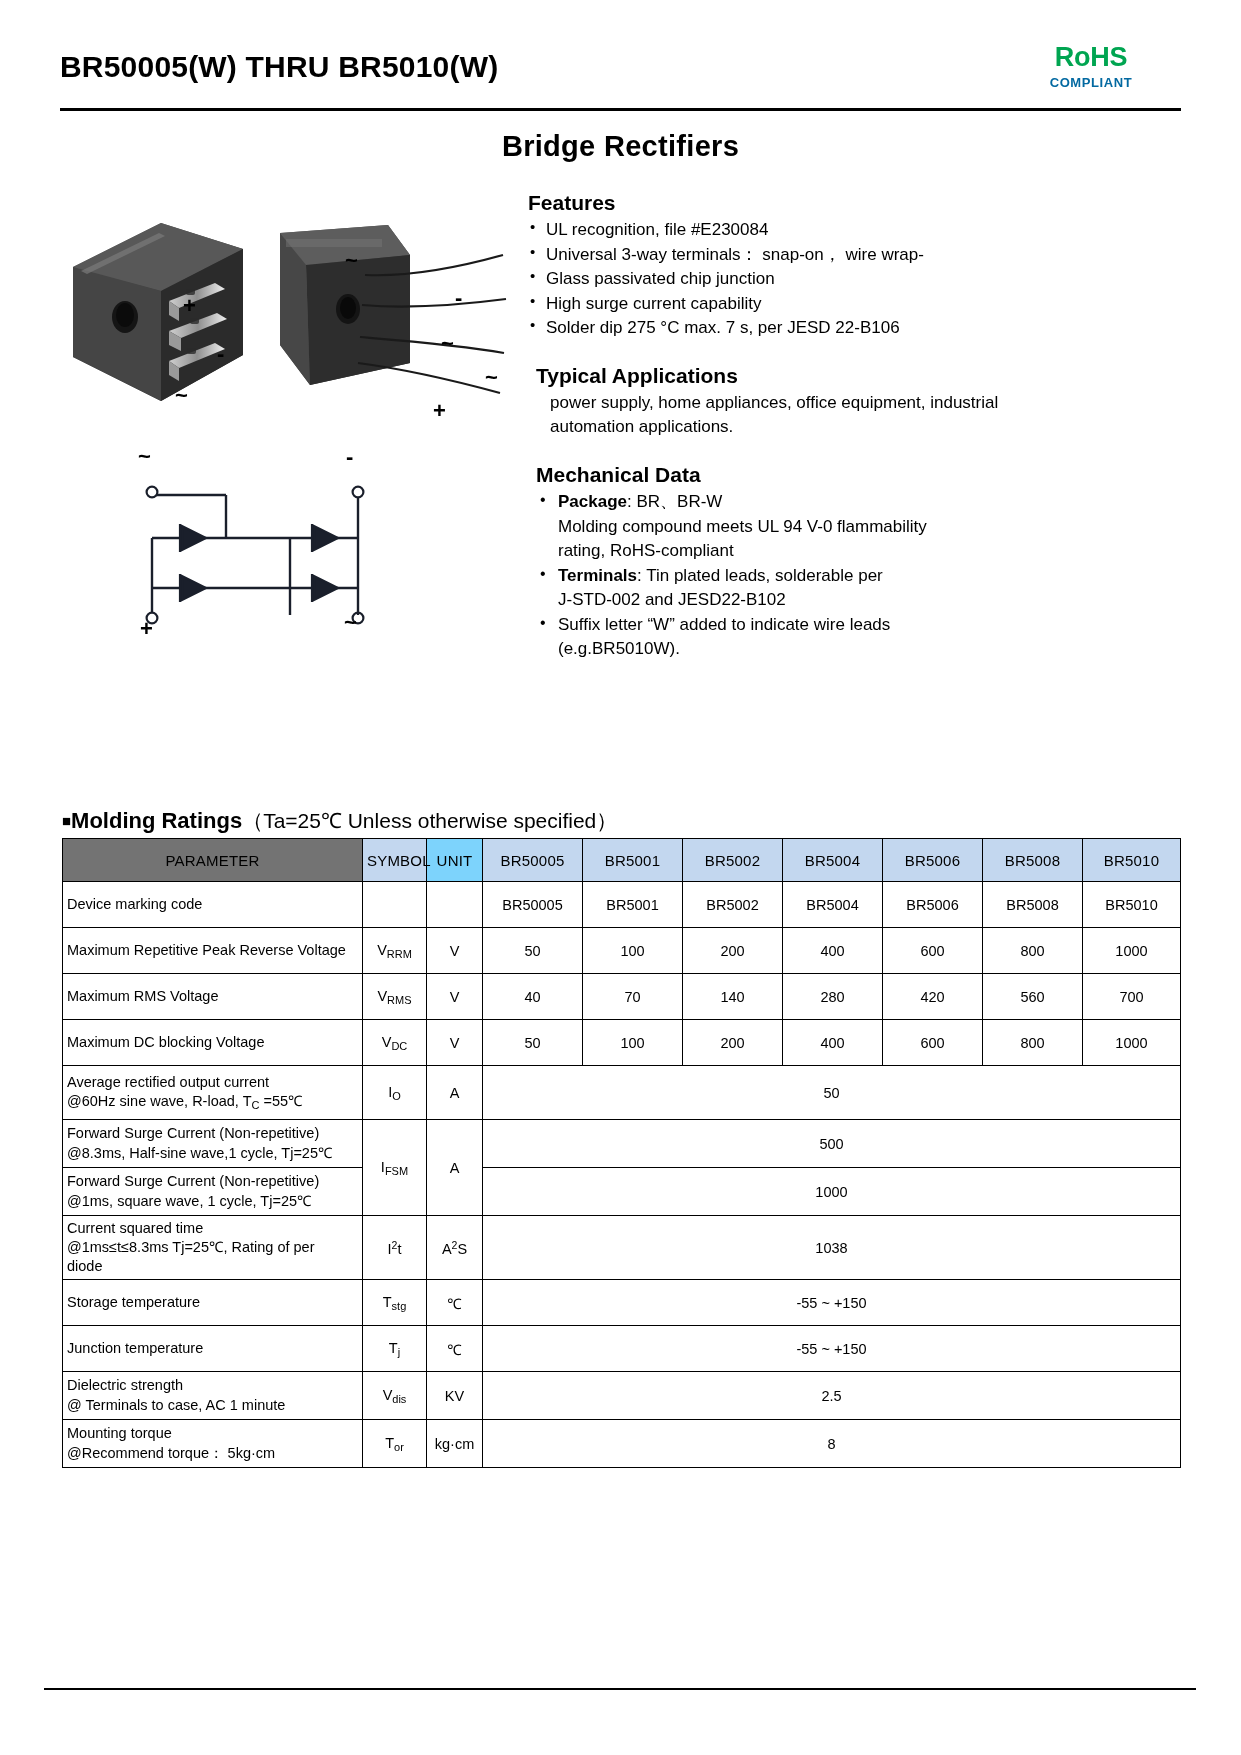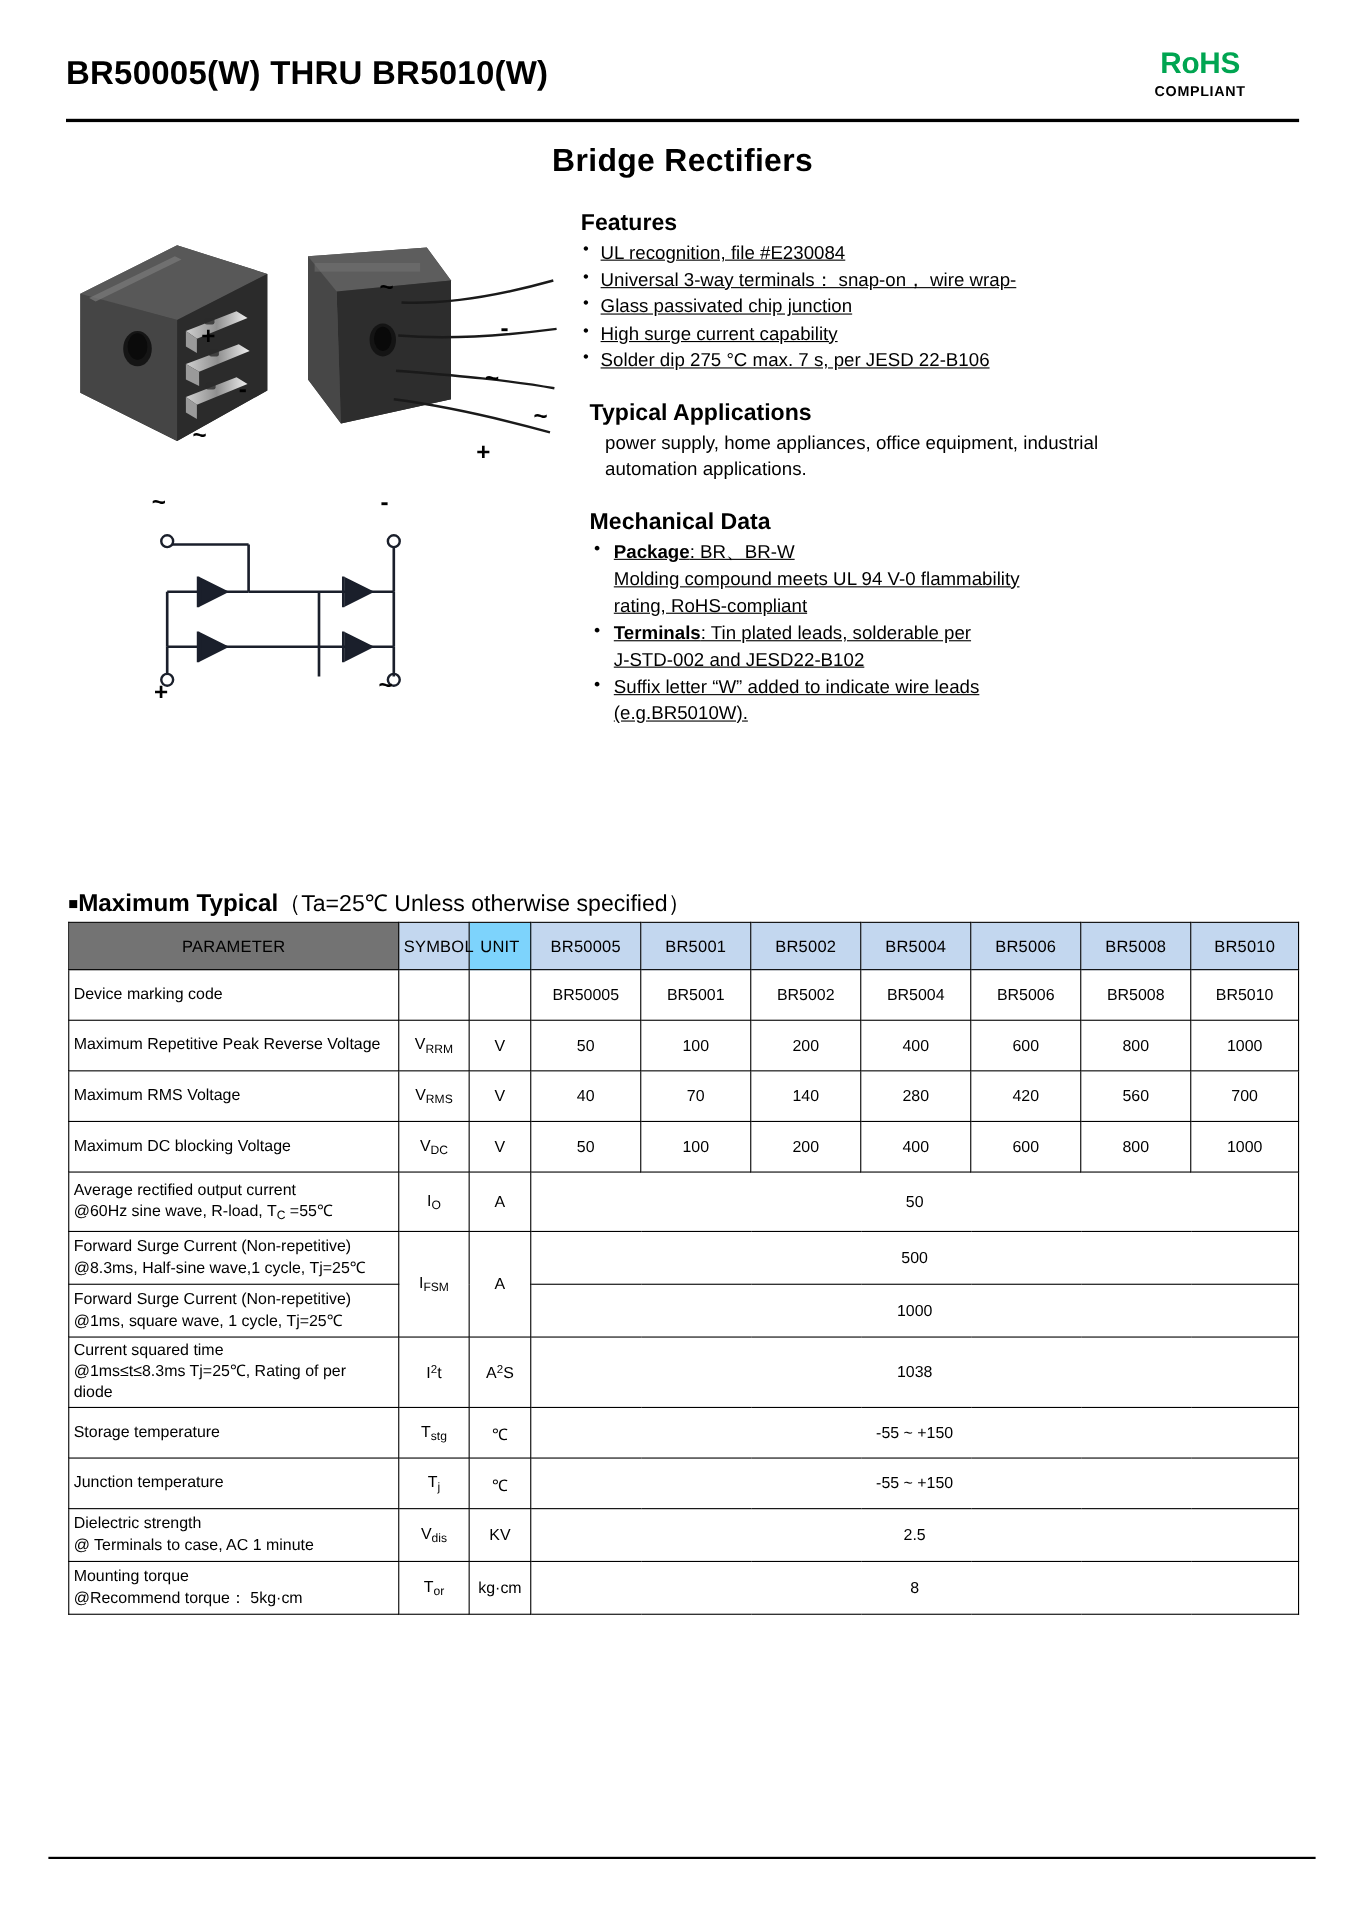--- a/index.html
+++ b/index.html
@@ -121,21 +121,20 @@
     margin: 0 0 2px 0;
     line-height: 1.25;
   }
   .sec-h.ind { margin-left: 8px; }
   .bl {
     font-size: 17px;
     line-height: 1.38;
     margin: 0;
     padding: 0;
     list-style: none;
-    text-decoration: underline;
   }
   .bl li {
     position: relative;
     padding-left: 18px;
     margin-bottom: 1px;
   }
   .bl li:before {
     content: "\2022";
     position: absolute;
     left: 2px;
@@ -225,21 +224,21 @@
 </style>
 </head>
 <body>
 
 <div class="page">
 
   <div class="hdr">
     <div class="hdr-title">BR50005(W) THRU BR5010(W)</div>
     <div class="rohs">
       <div class="rohs-main" id="rohsMain" style="color: rgb(0, 165, 81);">RoHS</div>
-      <div class="rohs-sub" id="rohsSub" style="color: #000000;">COMPLIANT</div>
+      <div class="rohs-sub" id="rohsSub" style="color: #0369a1;">COMPLIANT</div>
     </div>
   </div>
   <div class="hdr-rule"></div>
 
   <div class="subtitle">Bridge Rectifiers</div>
 
   <div class="art">
 
     <div class="pkg" style="left:10px; top:10px;">
       <svg width="230" height="220" viewBox="0 0 230 220">
@@ -397,21 +396,21 @@
       <li class="cont">Molding compound meets UL 94 V-0 flammability</li>
       <li class="cont">rating, RoHS-compliant</li>
       <li><b>Terminals</b><span>: Tin plated leads, solderable per</span></li>
       <li class="cont">J-STD-002 and JESD22-B102</li>
       <li>Suffix letter “W” added to indicate wire leads</li>
       <li class="cont">(e.g.BR5010W).</li>
     </ul>
   </div>
 
   <div class="tbl-head">
-    <span class="sq">■</span><span class="bld">Maximum Typical</span><span class="nrm">（Ta=25℃ Unless otherwise specified）</span>
+    <span class="sq">■</span><span class="bld">Molding Ratings</span><span class="nrm">（Ta=25℃ Unless otherwise specified）</span>
   </div>
 
   <table class="rt">
     <colgroup>
       <col style="width:300px">
         <col style="width:64px">
         <col style="width:56px">
       <col style="width:100px">
         <col style="width:100px">
         <col style="width:100px">

